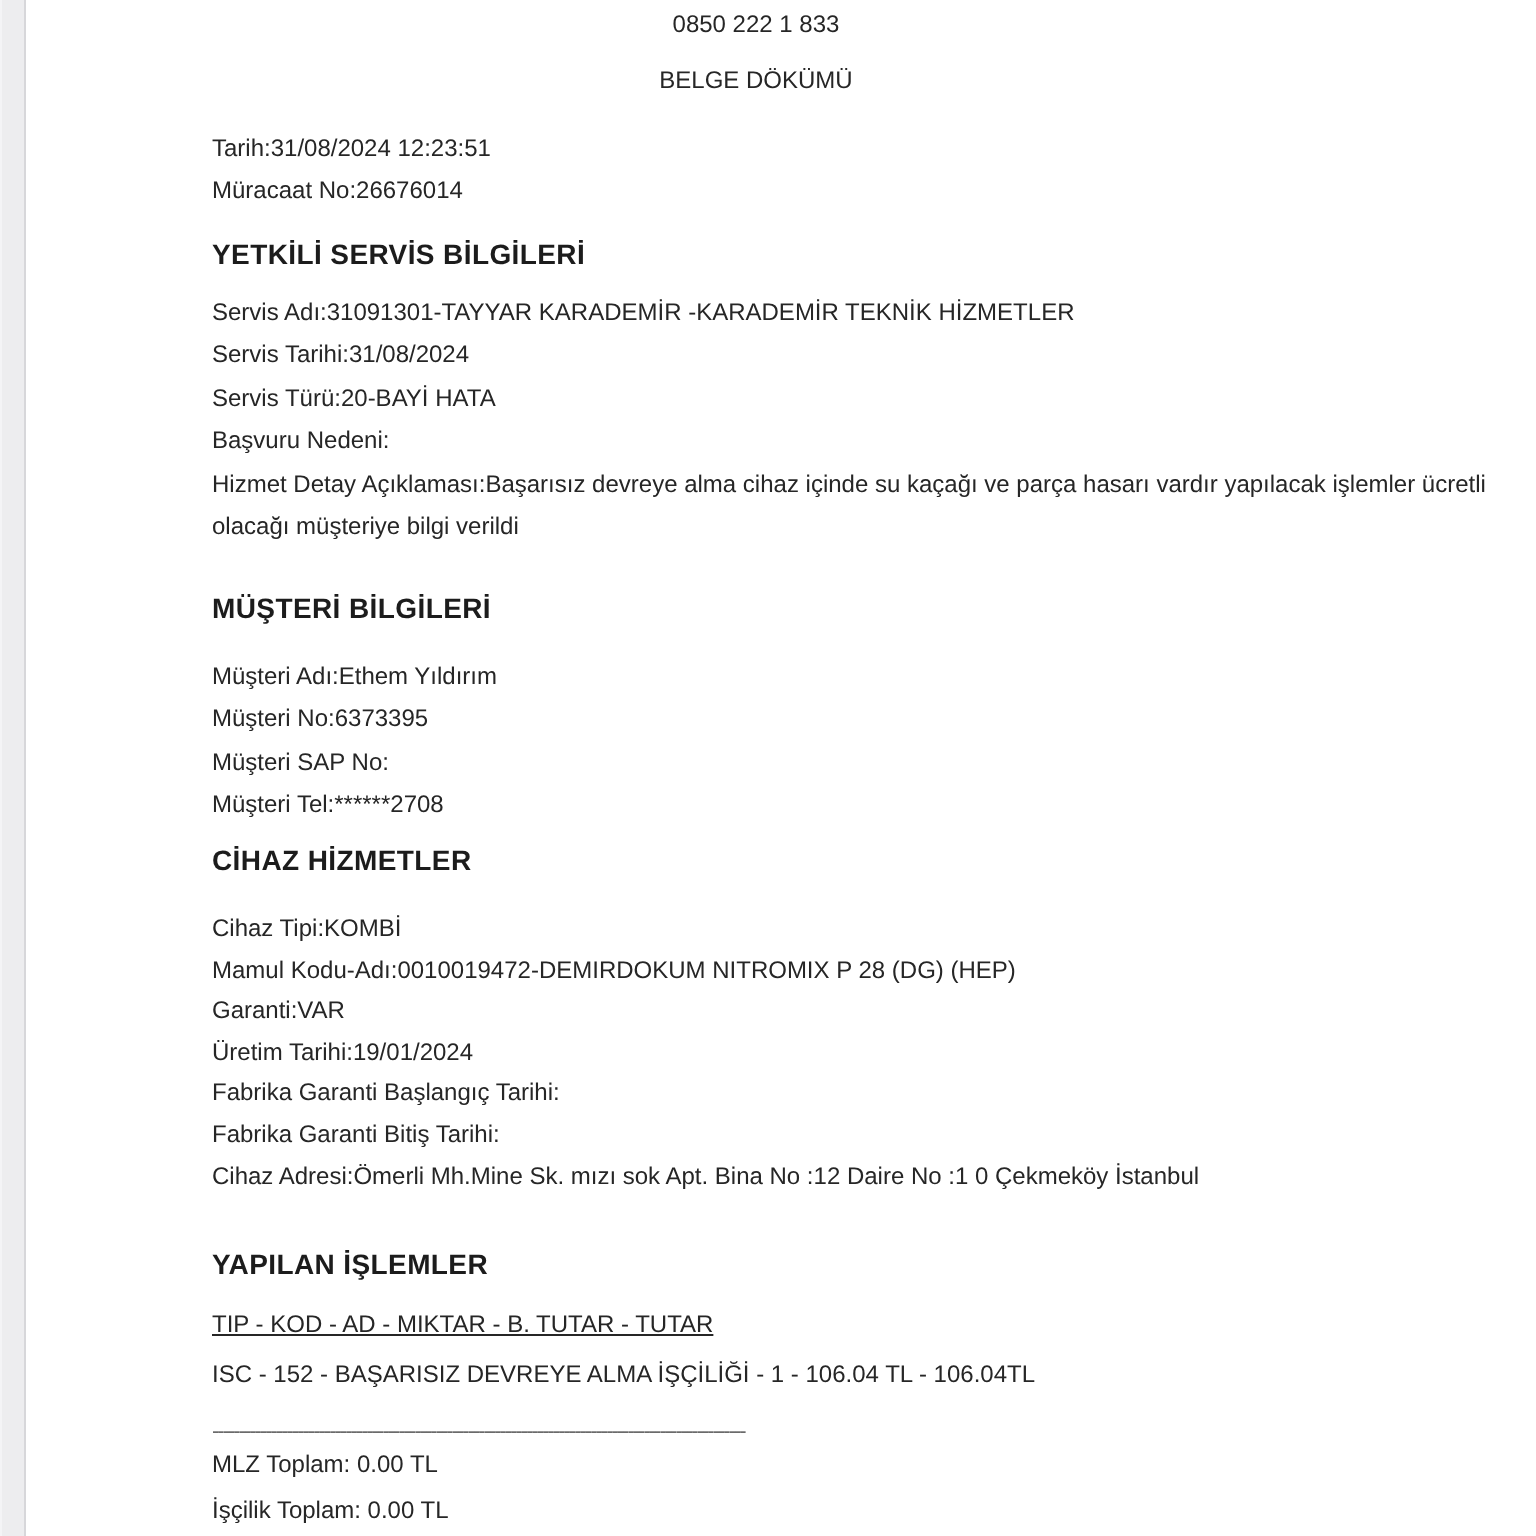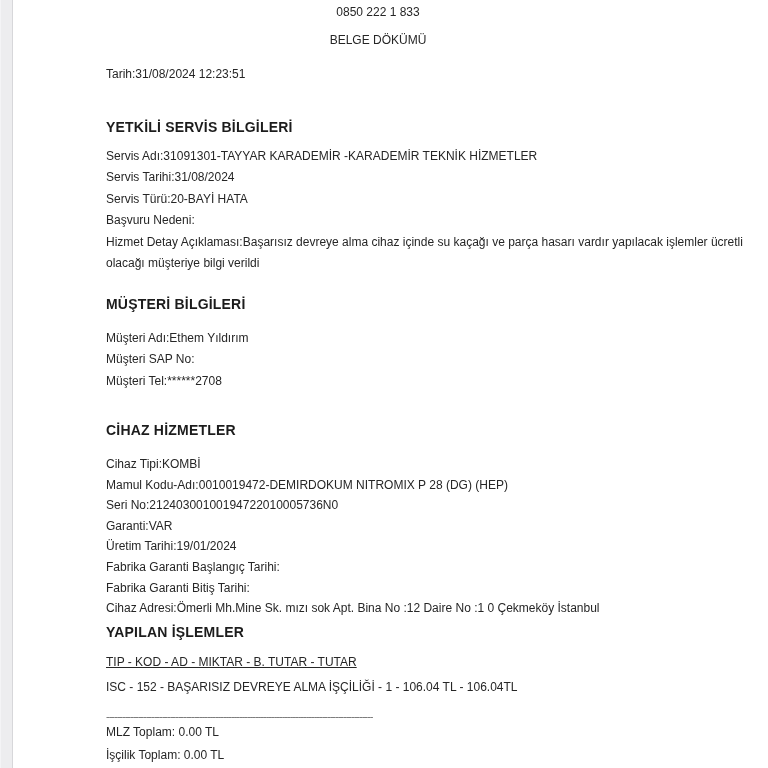--- a/index.html
+++ b/index.html
@@ -28,46 +28,47 @@
 <body>
 
 <div class="page-edge"></div>
 
 <div class="centered" style="top:5px;">0850 222 1 833</div>
 
 <div class="centered" style="top:33px;">BELGE DÖKÜMÜ</div>
 
 <div class="content" style="top:64px;">
   <div class="line">Tarih:31/08/2024 12:23:51</div>
+  <div class="line">Müracaat No:26676014</div>
 </div>
 
 <div class="content heading" style="top:119px;">YETKİLİ SERVİS BİLGİLERİ</div>
 
 <div class="content" style="top:146px;">
   <div class="line">Servis Adı:31091301-TAYYAR KARADEMİR -KARADEMİR TEKNİK HİZMETLER</div>
   <div class="line">Servis Tarihi:31/08/2024</div>
   <div class="line">Servis Türü:20-BAYİ HATA</div>
   <div class="line">Başvuru Nedeni:</div>
   <div class="line">Hizmet Detay Açıklaması:Başarısız devreye alma cihaz içinde su kaçağı ve parça hasarı vardır yapılacak işlemler ücretli olacağı müşteriye bilgi verildi</div>
 </div>
 
 <div class="content heading" style="top:296px;">MÜŞTERİ BİLGİLERİ</div>
 
 <div class="content" style="top:328px;">
   <div class="line">Müşteri Adı:Ethem Yıldırım</div>
+  <div class="line">Müşteri No:6373395</div>
   <div class="line">Müşteri SAP No:</div>
   <div class="line">Müşteri Tel:******2708</div>
 </div>
 
 <div class="content heading" style="top:422px;">CİHAZ HİZMETLER</div>
 
 <div class="content tight" style="top:454px;">
   <div class="line">Cihaz Tipi:KOMBİ</div>
   <div class="line">Mamul Kodu-Adı:0010019472-DEMIRDOKUM NITROMIX P 28 (DG) (HEP)</div>
-  <div class="line">Seri No:21240300100194722010005736N0</div>
   <div class="line">Garanti:VAR</div>
   <div class="line">Üretim Tarihi:19/01/2024</div>
   <div class="line">Fabrika Garanti Başlangıç Tarihi:</div>
   <div class="line">Fabrika Garanti Bitiş Tarihi:</div>
   <div class="line">Cihaz Adresi:Ömerli Mh.Mine Sk. mızı sok Apt. Bina No :12 Daire No :1 0 Çekmeköy İstanbul</div>
 </div>
 
 <div class="content heading" style="top:624px;">YAPILAN İŞLEMLER</div>
 
 <div class="content" style="top:652px;">

